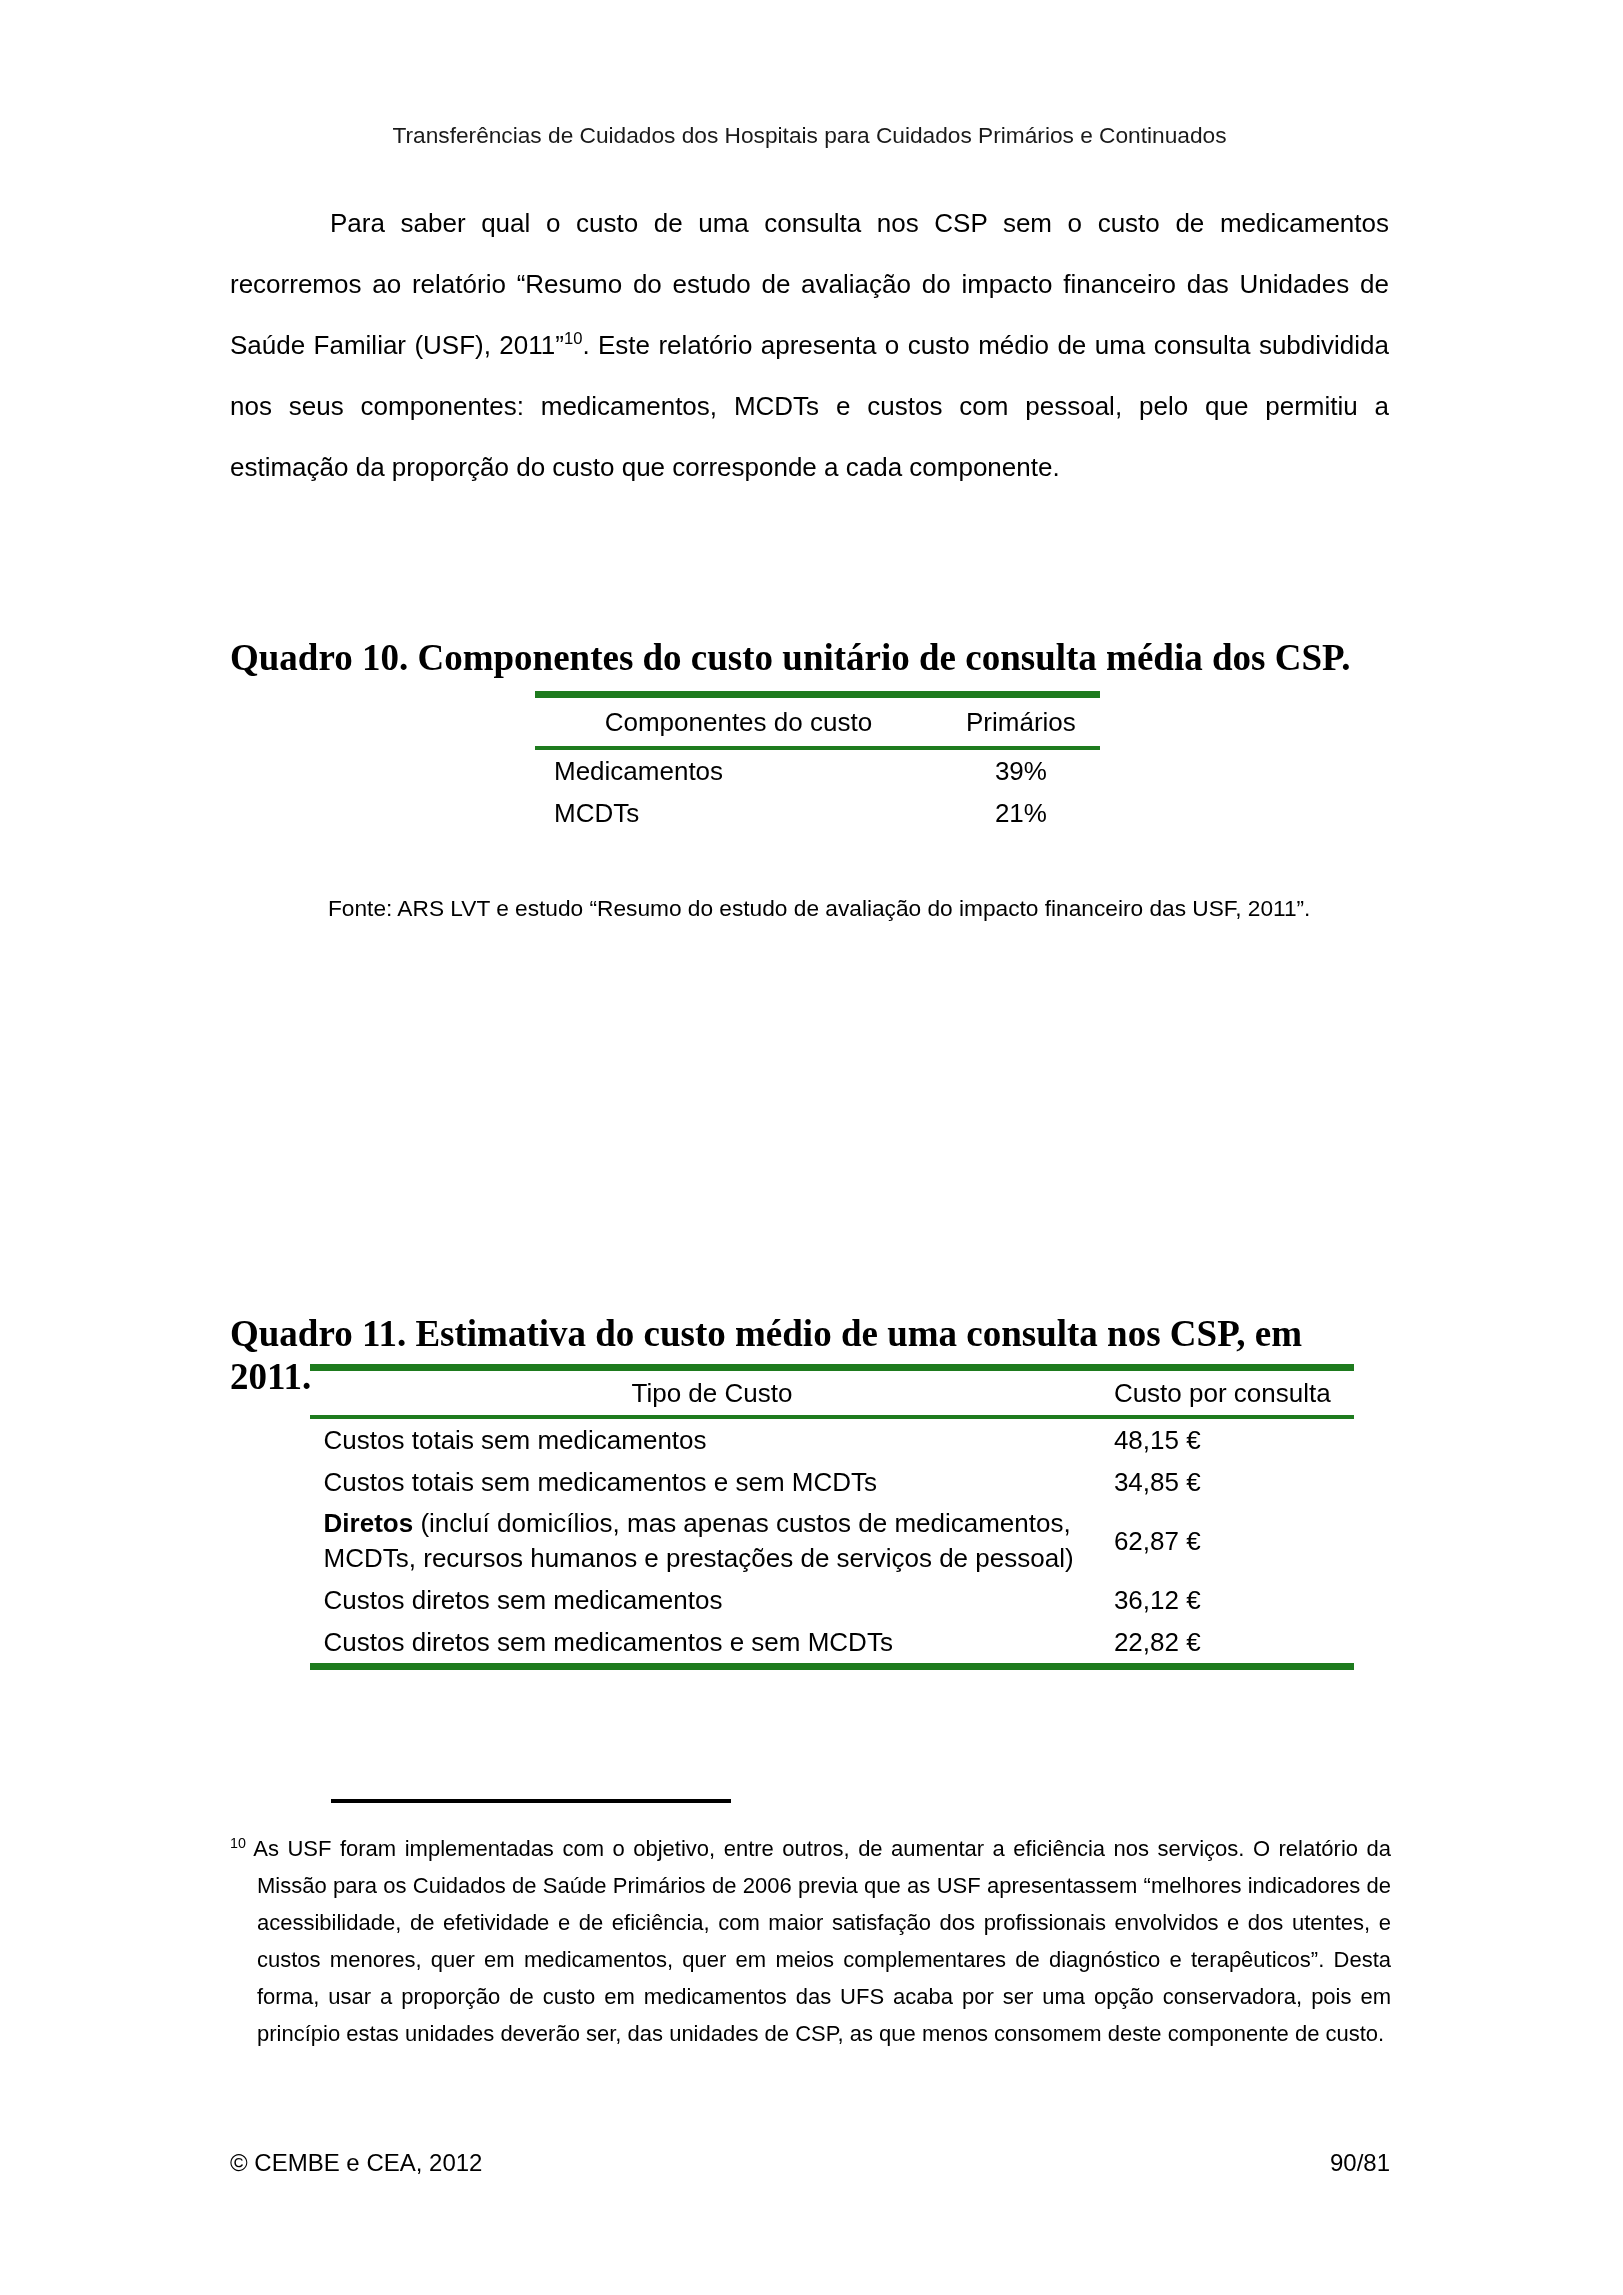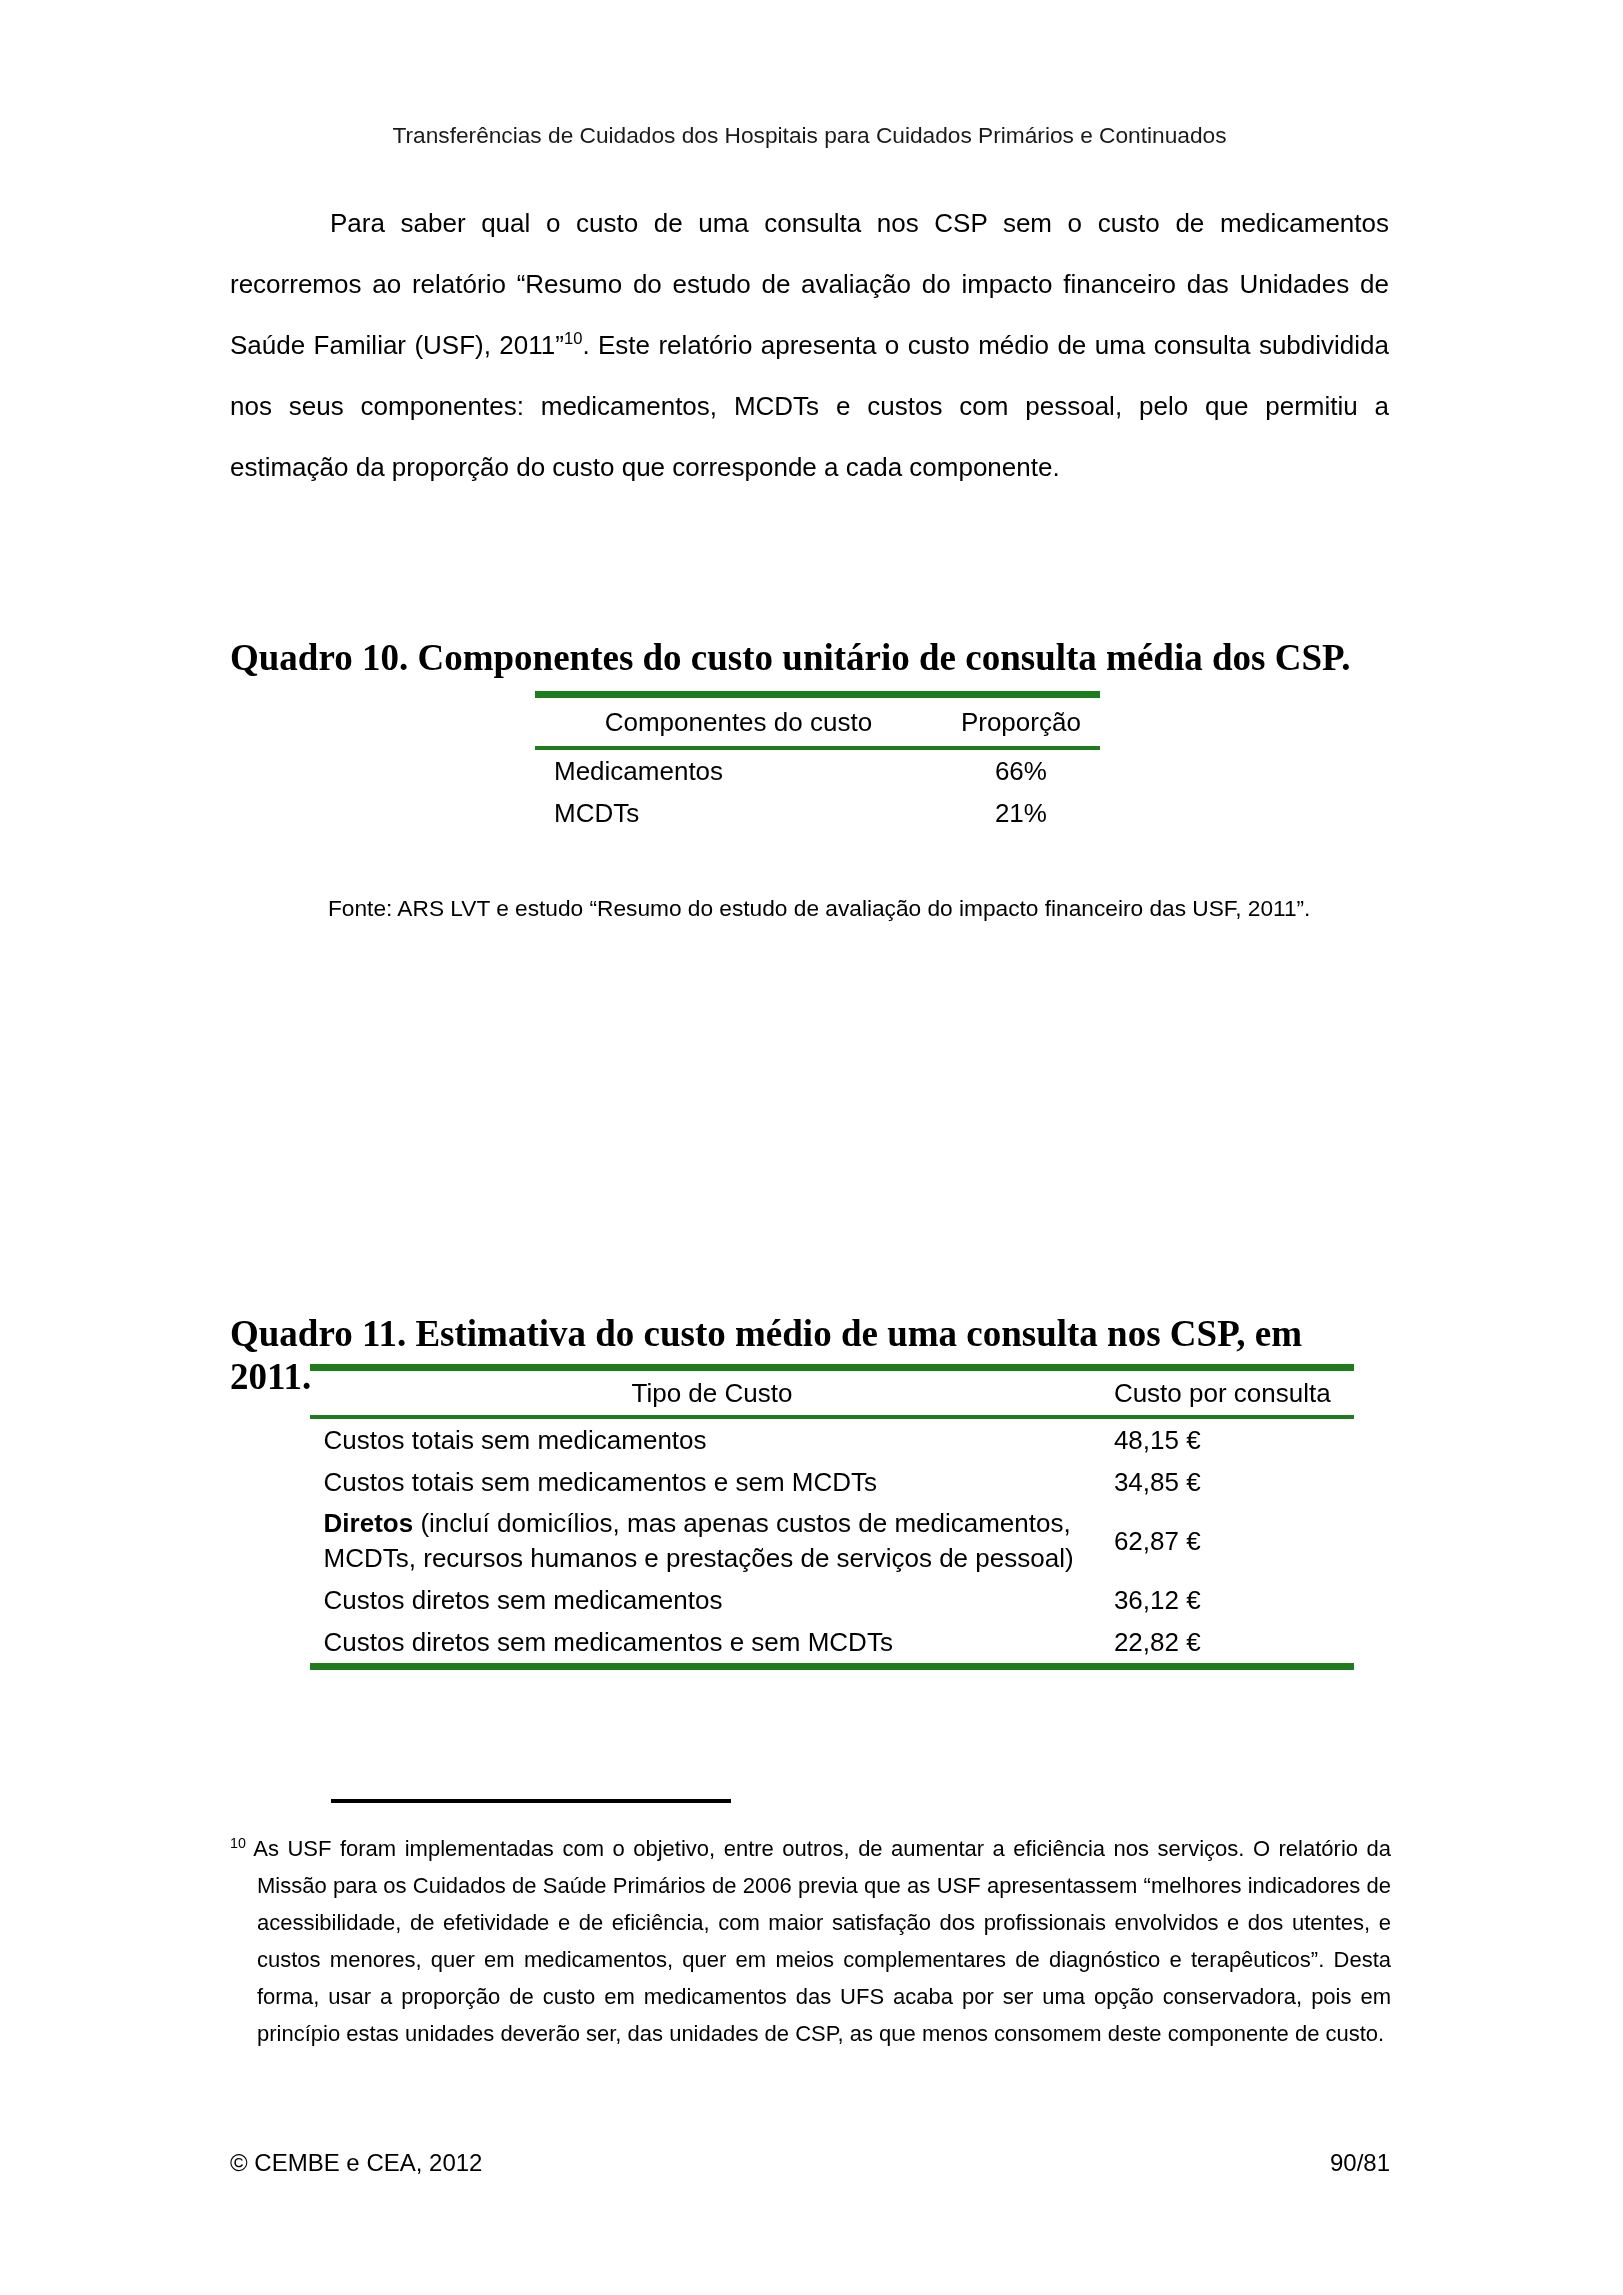--- a/index.html
+++ b/index.html
@@ -80,25 +80,25 @@
   <div class="doc-header">Transferências de Cuidados dos Hospitais para Cuidados Primários e Continuados</div>
 
   <div class="body-par par-1"><span>Para saber qual o custo de uma consulta nos CSP sem o custo de medicamentos recorremos ao relatório “Resumo do estudo de avaliação do impacto financeiro das Unidades de Saúde Familiar (USF), 2011”</span><sup class="ref">10</sup><span>. Este relatório apresenta o custo médio de uma consulta subdividida nos seus componentes: medicamentos, MCDTs e custos com pessoal, pelo que permitiu a estimação da proporção do custo que corresponde a cada componente.</span></div>
 
   <div class="quadro-title q10-title">Quadro 10. Componentes do custo unitário de consulta média dos CSP.</div>
 
   <table class="gtable q10">
     <tbody>
         <tr class="hdr-row rule-top rule-mid">
       <th class="hdr col1">Componentes do custo</th>
-      <th class="hdr col2">Proporção</th>
+      <th class="hdr col2">Primários</th>
     </tr>
     <tr class="data-row">
       <td class="col1">Medicamentos</td>
-      <td class="col2">66%</td>
+      <td class="col2">39%</td>
     </tr>
     <tr class="data-row">
       <td class="col1">MCDTs</td>
       <td class="col2">21%</td>
     </tr>
   </tbody>
     </table>
 
   <div class="fonte">Fonte: ARS LVT e estudo “Resumo do estudo de avaliação do impacto financeiro das USF, 2011”.</div>
 

